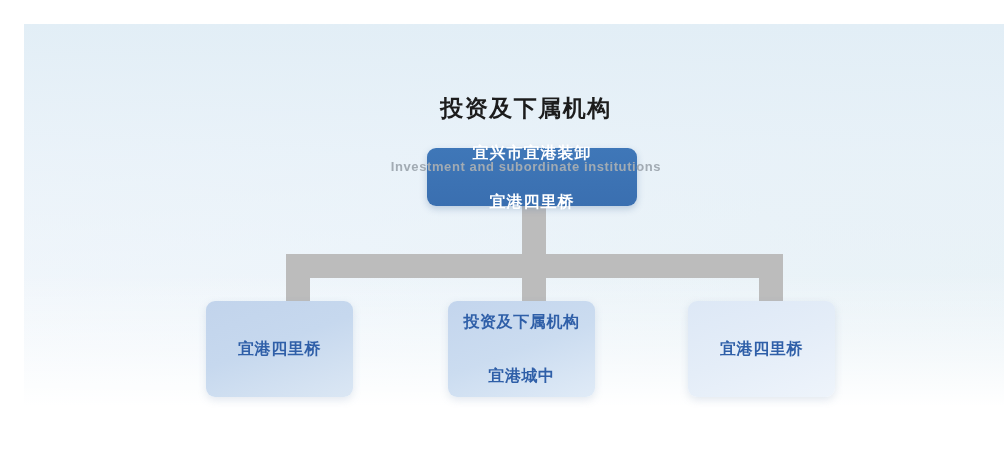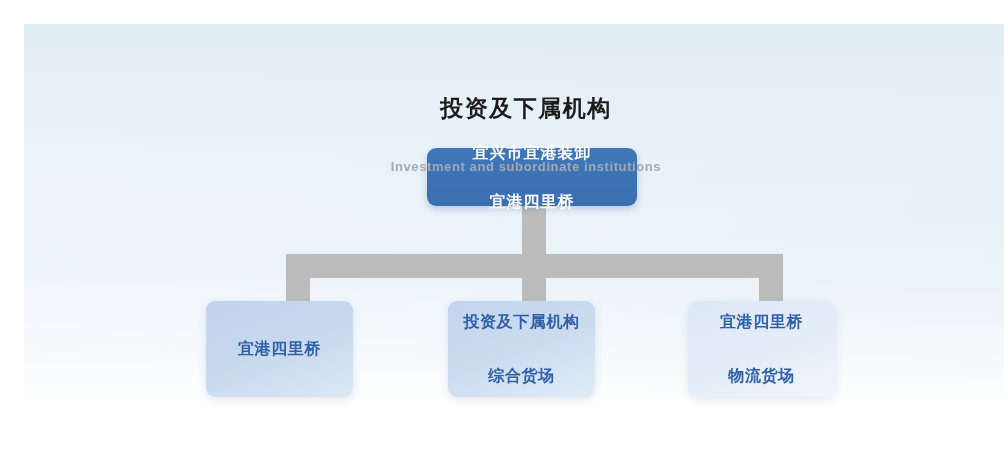--- a/index.html
+++ b/index.html
@@ -143,21 +143,20 @@
     <span class="line">宜兴市宜港装卸</span>
     <span class="line">宜港四里桥</span>
   </div>
 
   <div class="node node-child node-c1">
     <span class="line">宜港四里桥</span>
   </div>
 
   <div class="node node-child node-c2">
     <span class="line">投资及下属机构</span>
-    <span class="line">综合货场</span>
+    <span class="line">宜港城中</span>
   </div>
 
   <div class="node node-child node-c3">
     <span class="line">宜港四里桥</span>
-    <span class="line">物流货场</span>
   </div>
 
 </div>
 
 </body></html>

